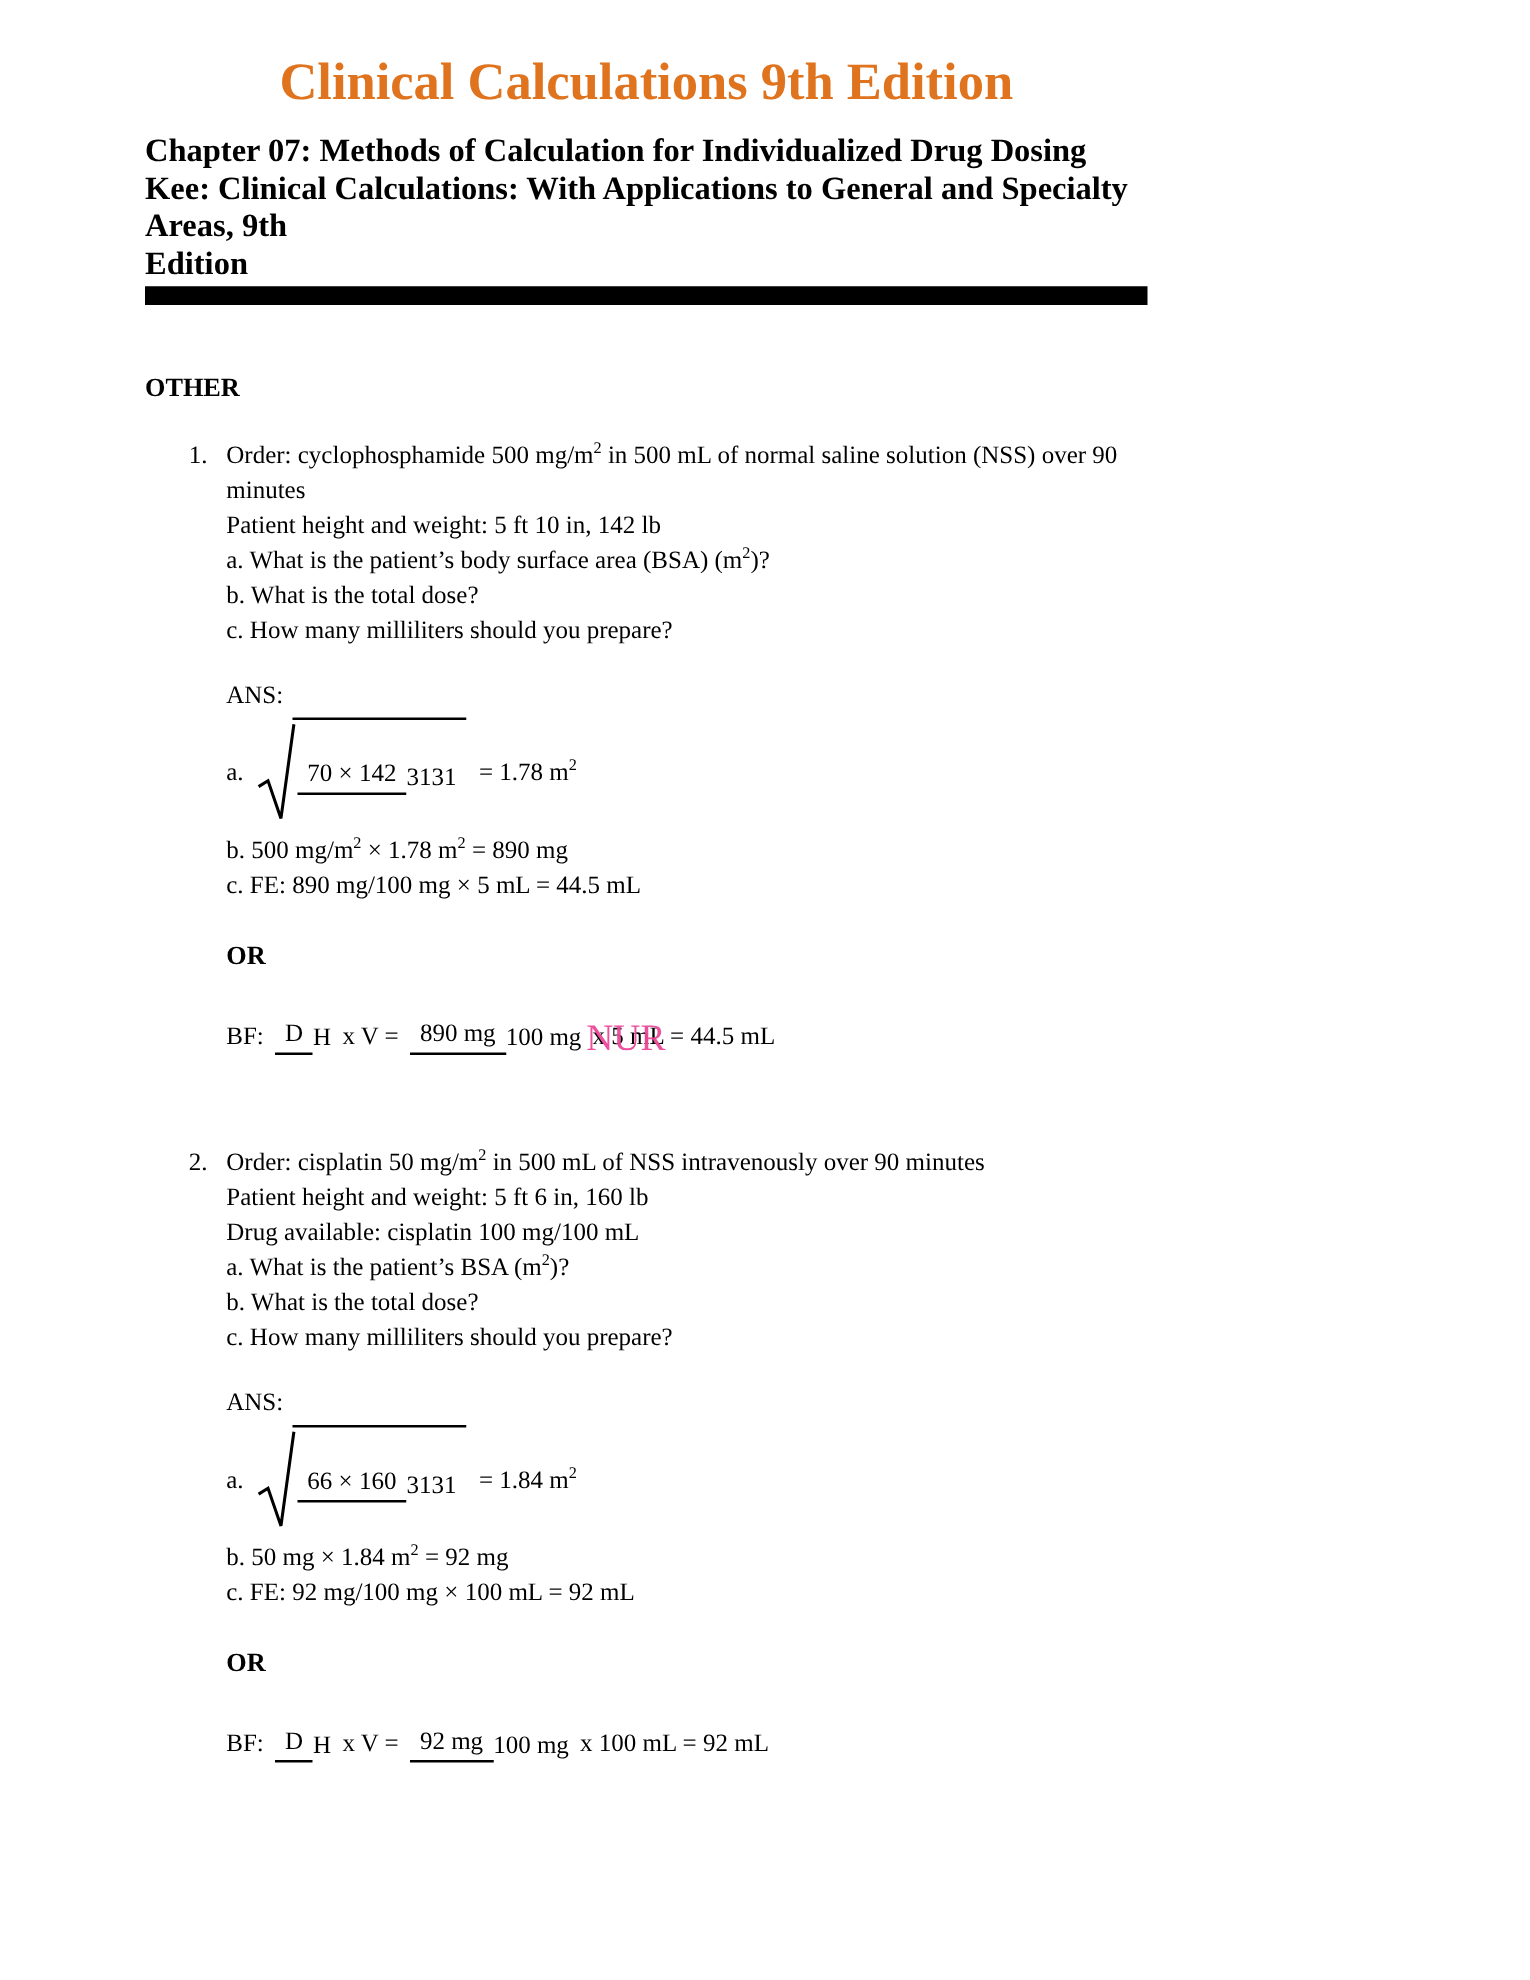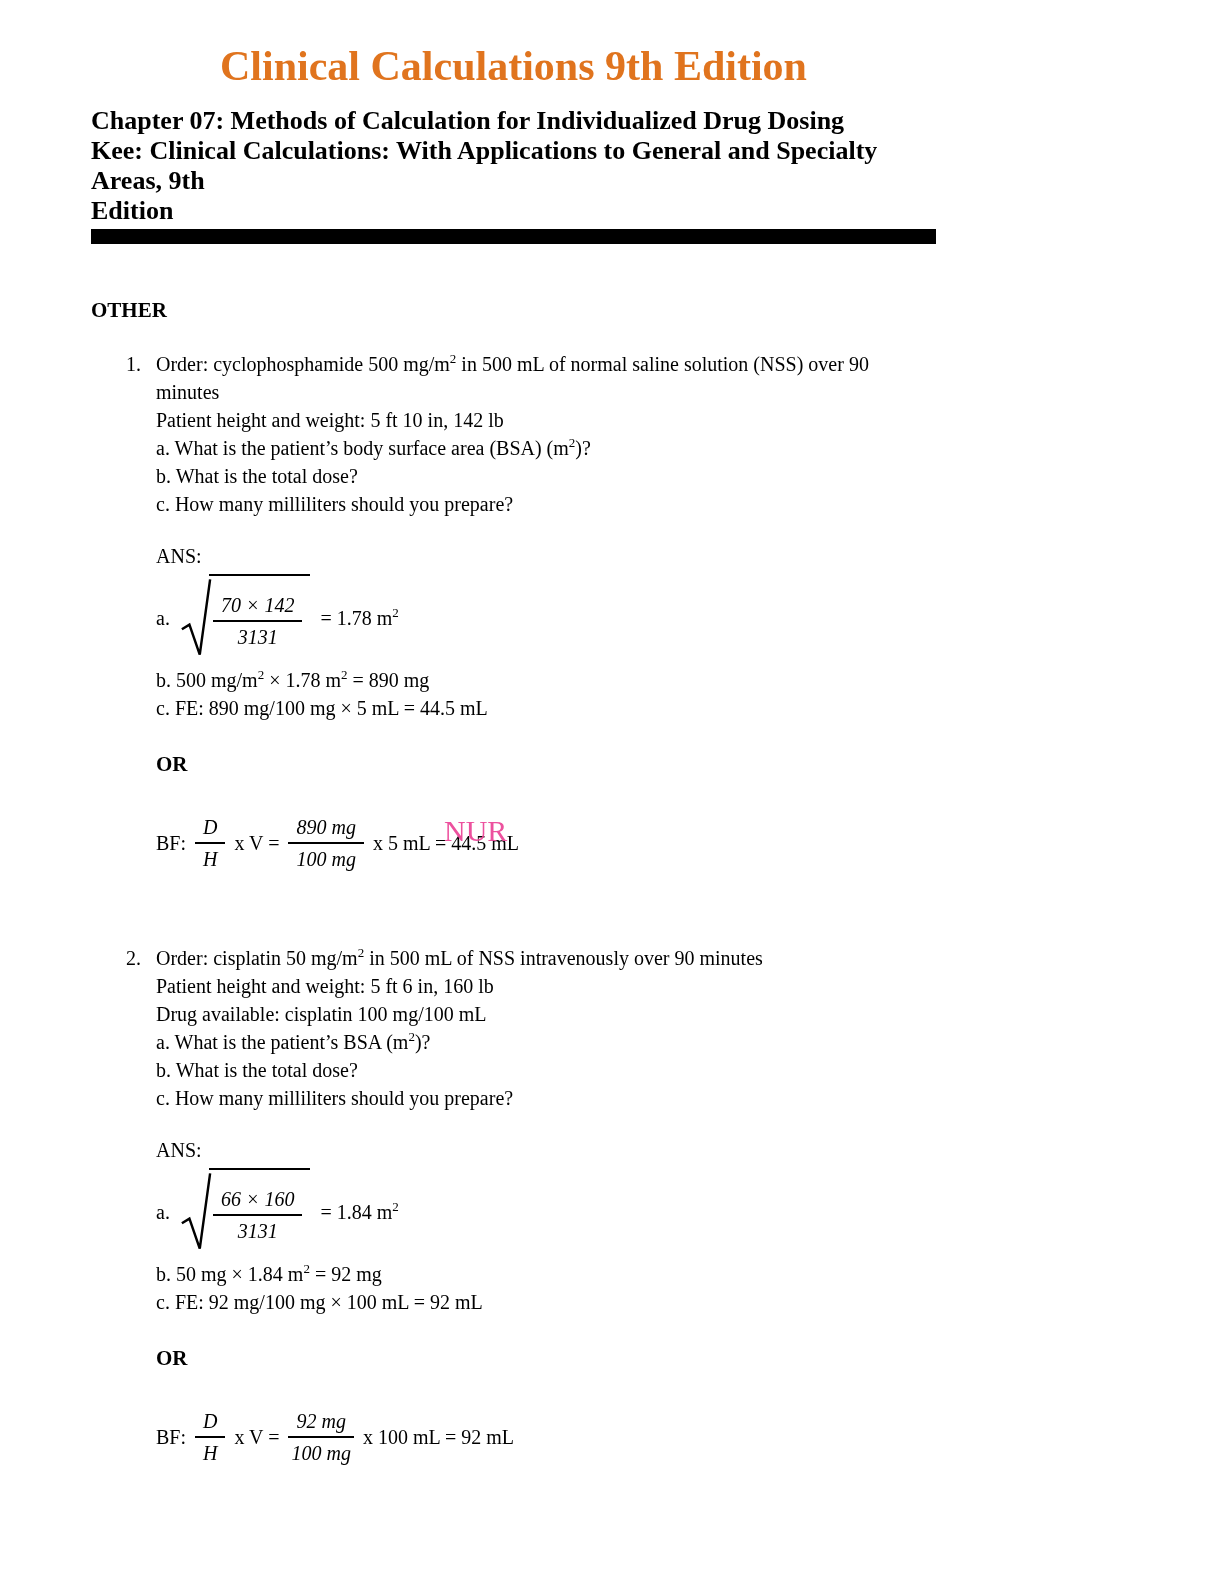--- a/index.html
+++ b/index.html
@@ -4,22 +4,22 @@
 <style>
   html, body { margin: 0; padding: 0; background: #ffffff; }
   body {
     width: 1224px; height: 1584px; overflow: hidden;
     font-family: "Liberation Serif", "DejaVu Serif", serif;
     color: #000;
   }
   .page {
     box-sizing: border-box;
     width: 1032px; height: 1584px;
-    padding: 36px 114px 0 73px;
-    font-size: 20px; line-height: 28px; margin-left: 18px;
+    padding: 36px 114px 0 116px;
+    font-size: 20px; line-height: 28px;
   }
   .title {
     margin: 0 0 10px 0;
     text-align: center;
     font-size: 42px; line-height: 60px; font-weight: bold;
     color: #E0741E;
   }
   .title .tl { display: block; }
   .heading { font-weight: bold; font-size: 26px; line-height: 30px; }
   .bar { height: 15px; background: #000; margin-top: 3px; }
@@ -32,21 +32,21 @@
   sup { font-size: 13px; line-height: 0; vertical-align: super; }
   .ans-label { margin-top: 24px; }
   .formula-row { display: flex; align-items: center; gap: 10px; margin: 4px 0 4px; }
   .sqrt { display: inline-flex; align-items: flex-start; height: 88px; }
   .radical { width: 32px; height: 88px; margin-right: -3px; flex: none; }
   .radicand {
     border-top: 2.5px solid #000; height: 100%;
     display: flex; align-items: center;
     padding: 4px 8px 0 4px; box-sizing: border-box;
   }
-  .frac { display: inline-flex; flex-direction: column; align-items: center; text-align: center; font-style: italic; }
+  .frac { display: inline-flex; align-items: center; text-align: center; }
   .frac .num { border-bottom: 2px solid #000; padding: 0 8px 2px; line-height: 26px; }
   .frac .den { padding-top: 2px; line-height: 26px; }
   .or-label { font-weight: bold; font-size: 21px; margin: 28px 0 36px; }
   .bf-row { display: flex; align-items: center; gap: 9px; position: relative; margin-bottom: 32px; }
   .watermark {
     position: absolute; left: 288px; top: 2px;
     font-size: 30px; line-height: 30px;
     color: #ec4899; opacity: 0.95;
     pointer-events: none;
   }

